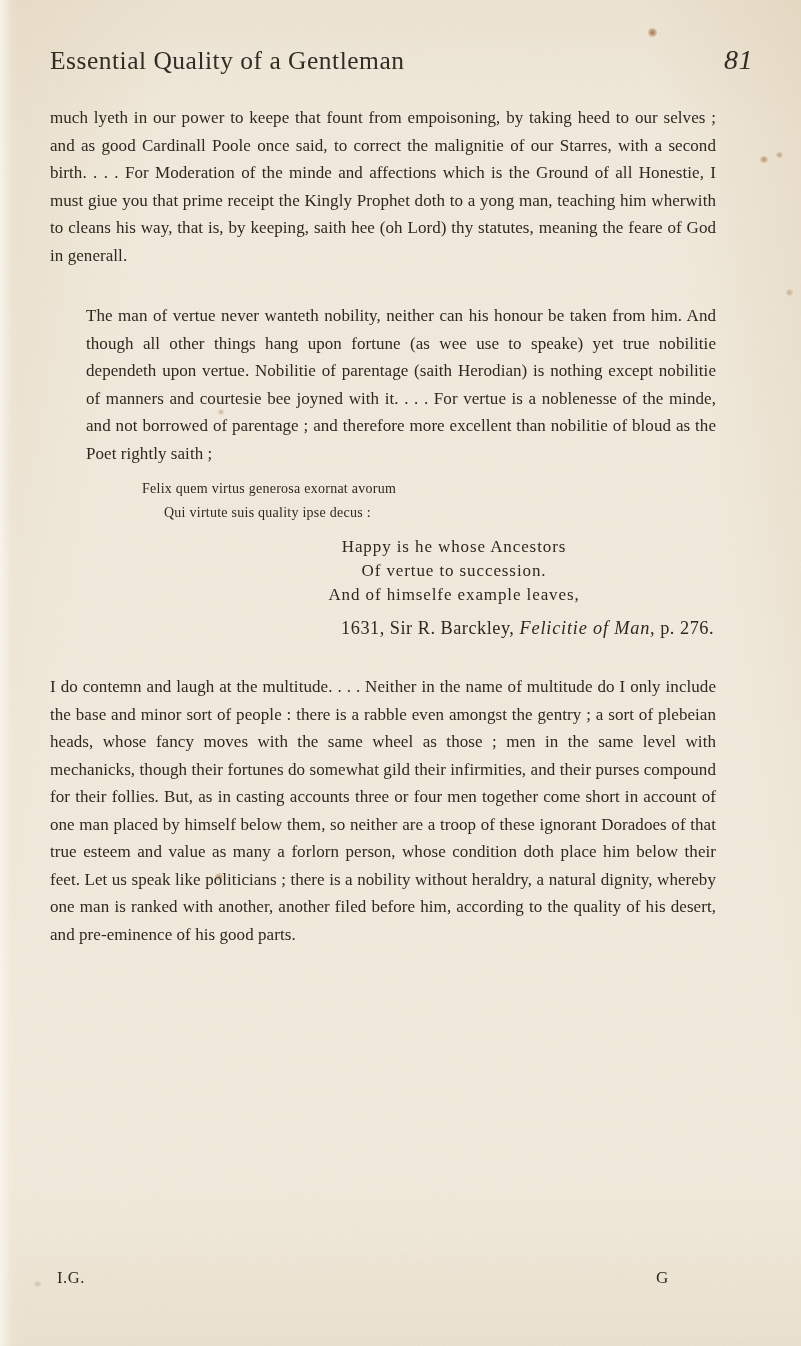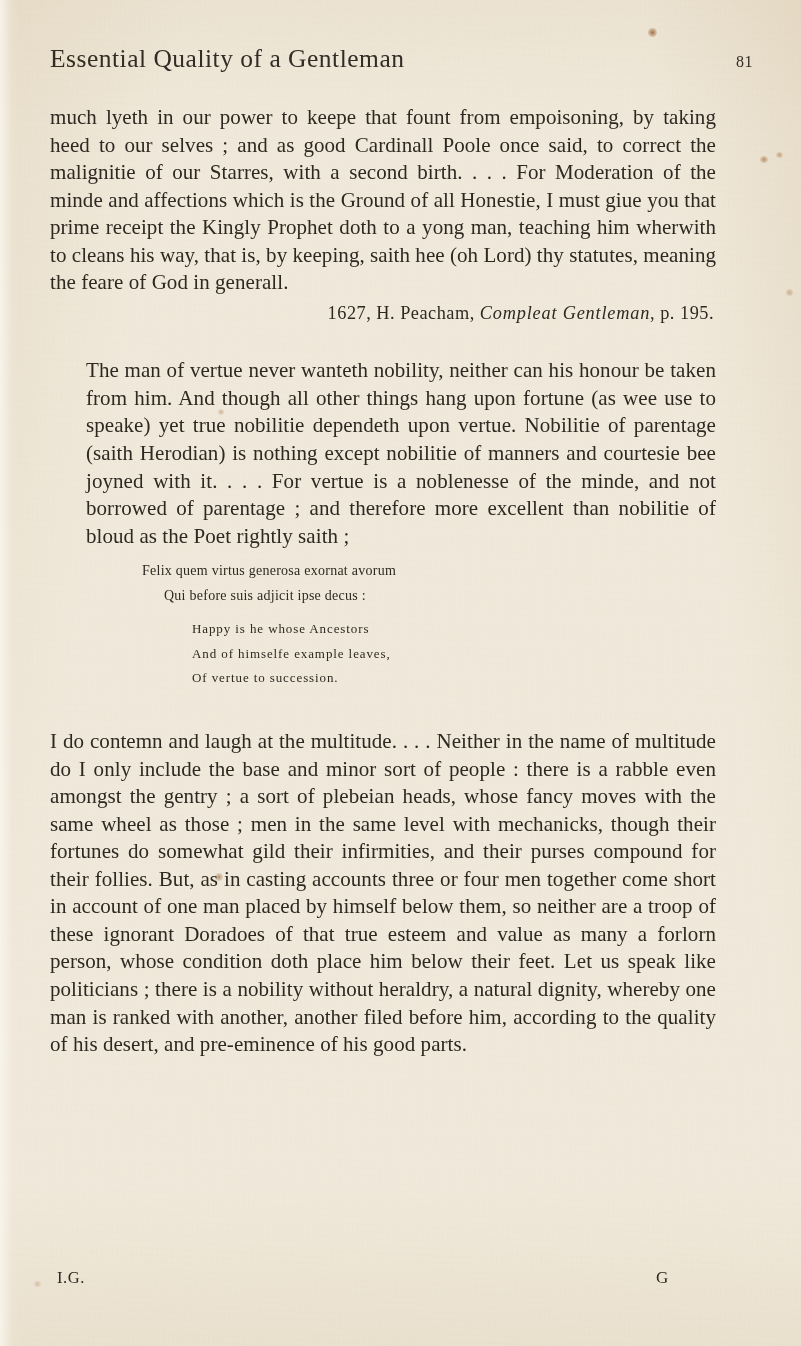--- a/index.html
+++ b/index.html
@@ -63,37 +63,38 @@
     top: 44px;
     display: flex;
     align-items: baseline;
     justify-content: space-between;
     font-size: 25.5px;
     letter-spacing: 0.5px;
     color: #322c25;
   }
   .running-head .head-title { white-space: nowrap; }
   .running-head .folio {
-    font-size: 16px;
-    letter-spacing: 0.5px;
+    font-size: 28px;
+    letter-spacing: 0.5px;
+    font-style: italic;
   }
 
   
   .textblock {
     position: absolute;
     left: 50px;
     top: 104px;
     width: 666px;
   }
 
   p.para {
     margin: 0;
     text-align: justify;
     text-justify: inter-word;
-    font-size: 21px;
+    font-size: 17px;
     line-height: 27.55px;
     letter-spacing: 0.06px;
     color: #2e2821;
     hyphens: none;
   }
   p.para.tight { text-align-last: left; margin-left: 36px; }
 
   .cite {
     margin: 0;
     text-align: right;
@@ -114,26 +115,27 @@
     line-height: 24.5px;
     letter-spacing: 0.25px;
     color: #2e2821;
     margin: 9px 0 0 0;
     padding-left: 92px;
   }
   .verse-latin .vl2 { padding-left: 22px; }
 
   
   .verse-english {
-    font-size: 13px;
+    font-size: 17px;
     line-height: 24.3px;
     letter-spacing: 0.9px;
     color: #2e2821;
     margin: 9px 0 0 0;
     padding-left: 142px;
+    text-align: center;
   }
 
   
   .footer {
     position: absolute;
     left: 50px;
     right: 48px;
     bottom: 56px;
     height: 22px;
   }
@@ -179,41 +181,41 @@
 
   <div class="running-head">
     <span class="head-title">Essential Quality of a Gentleman</span>
     <span class="folio">81</span>
   </div>
 
   <div class="textblock">
 
     <p class="para">much lyeth in our power to keepe that fount from empoisoning, by taking heed to our selves ; and as good Cardinall Poole once said, to correct the malignitie of our Starres, with a second birth. . . . For Moderation of the minde and affections which is the Ground of all Honestie, I must giue you that prime receipt the Kingly Prophet doth to a yong man, teaching him wherwith to cleans his way, that is, by keeping, saith hee (oh Lord) thy statutes, meaning the feare of God in generall.</p>
     <div class="gap-before-cite"></div>
-    <p class="cite">
-      <span>1627, H. Peacham,</span>
-      <span class="title">Compleat Gentleman</span><span>, p. 195.</span>
-    </p>
 
     <div class="gap-after-cite"></div>
 
     <p class="para tight">The man of vertue never wanteth nobility, neither can his honour be taken from him. And though all other things hang upon fortune (as wee use to speake) yet true nobilitie dependeth upon vertue. Nobilitie of parentage (saith Herodian) is nothing except nobilitie of manners and courtesie bee joyned with it. . . . For vertue is a noblenesse of the minde, and not borrowed of parentage ; and therefore more excellent than nobilitie of bloud as the Poet rightly saith ;</p>
 
     <div class="verse-latin">
       <div>Felix quem virtus generosa exornat avorum</div>
-      <div class="vl2">Qui before suis adjicit ipse decus :</div>
+      <div class="vl2">Qui virtute suis quality ipse decus :</div>
     </div>
 
     <div class="verse-english">
       <div>Happy is he whose Ancestors</div>
+      <div>Of vertue to succession.</div>
       <div>And of himselfe example leaves,</div>
-      <div>Of vertue to succession.</div>
     </div>
 
     <div style="height:8px"></div>
+    <p class="cite">
+      <span>1631, Sir R. Barckley,</span>
+      <span class="title">Felicitie of Man</span><span>, p. 276.</span>
+    </p>
 
     <div class="gap-after-cite"></div>
 
     <p class="para">I do contemn and laugh at the multitude. . . . Neither in the name of multitude do I only include the base and minor sort of people : there is a rabble even amongst the gentry ; a sort of plebeian heads, whose fancy moves with the same wheel as those ; men in the same level with mechanicks, though their fortunes do somewhat gild their infirmities, and their purses compound for their follies. But, as in casting accounts three or four men together come short in account of one man placed by himself below them, so neither are a troop of these ignorant Doradoes of that true esteem and value as many a forlorn person, whose condition doth place him below their feet. Let us speak like politicians ; there is a nobility without heraldry, a natural dignity, whereby one man is ranked with another, another filed before him, according to the quality of his desert, and pre-eminence of his good parts.</p>
     <div class="gap-before-cite"></div>
 
   </div>
 
   <div class="footer">
     <span class="sig-left">I.G.</span>

